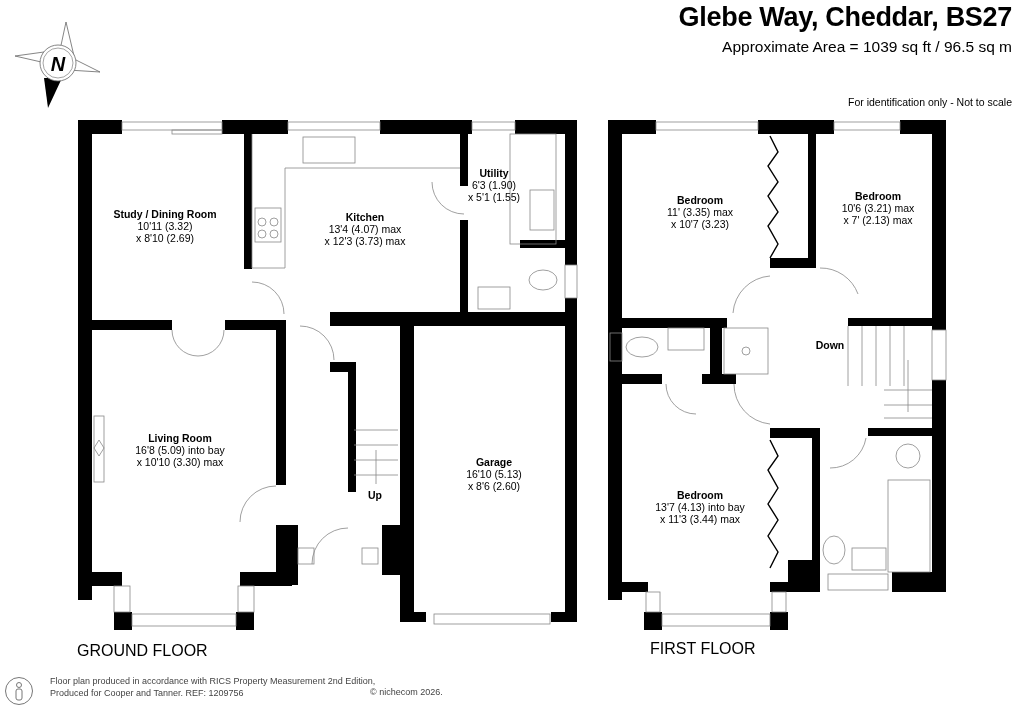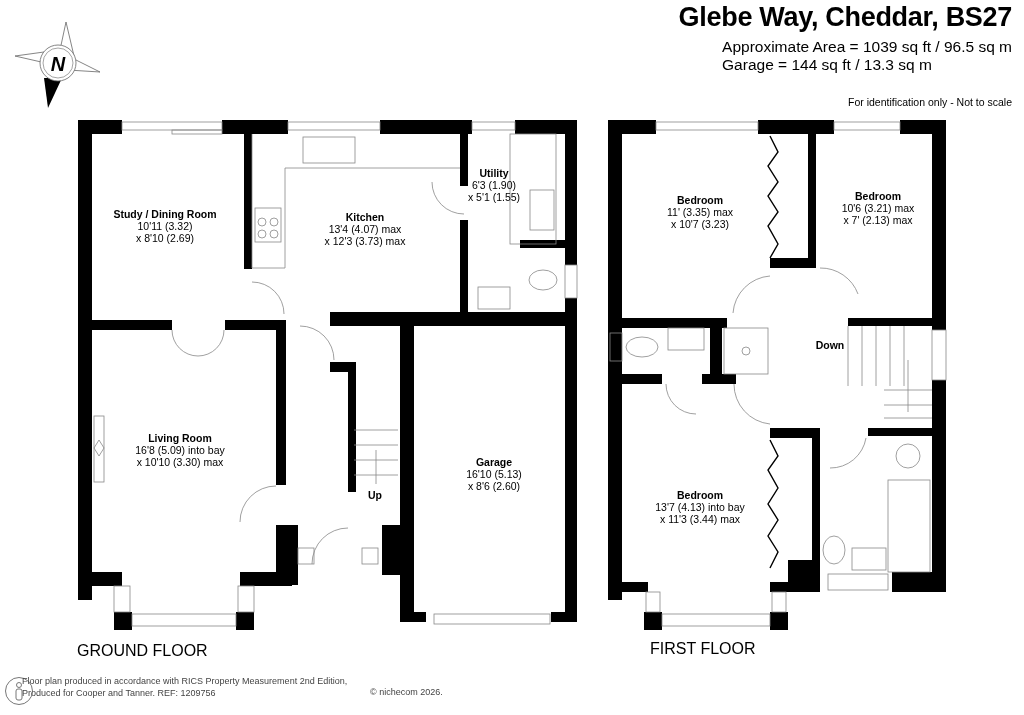--- a/index.html
+++ b/index.html
@@ -1,34 +1,33 @@
 <!DOCTYPE html>
 <html><head>
 <meta charset="utf-8">
 <style>
   html,body{margin:0;padding:0;background:#fff;}
   body{width:1024px;height:715px;position:relative;overflow:hidden;font-family:"Liberation Sans",sans-serif;color:#000;}
   .title{position:absolute;right:12px;top:2px;font-size:27px;font-weight:bold;letter-spacing:-0.3px;}
-  .areas{position:absolute;right:12px;top:38px;text-align:left;font-size:15.5px;line-height:18px;}
+  .areas{position:absolute;right:12px;top:38px;text-align:center;font-size:15.5px;line-height:18px;}
   .note{position:absolute;right:12px;top:96px;font-size:10.5px;padding-left:31px;}
   svg.plan{position:absolute;left:0;top:0;}
   .rlabel{font-family:"Liberation Sans",sans-serif;font-size:10.5px;text-anchor:middle;}
   .rname{font-weight:bold;}
   .floorlabel{position:absolute;font-size:16px;font-weight:normal;}
-  .footer{position:absolute;left:22px;top:676px;font-size:9px;color:#444;line-height:11.5px;}
+  .footer{position:absolute;left:50px;top:676px;font-size:9px;color:#444;line-height:11.5px;}
   .copyright{position:absolute;left:370px;top:687px;font-size:9px;color:#444;text-align:right;}
   .person-icon{position:absolute;left:5px;top:677px;width:26px;height:26px;border:1px solid #777;border-radius:50%;}
 </style>
 </head>
 <body>
 
 <div class="title">Glebe Way, Cheddar, BS27</div>
 <div class="areas">
   <div>Approximate Area = 1039 sq ft / 96.5 sq m</div>
-  <div>Garage = 144 sq ft / 13.3 sq m</div>
 </div>
 <div class="note">For identification only - Not to scale</div>
 
 <svg class="plan" width="1024" height="715" viewBox="0 0 1024 715">
 
   <g>
     <polygon points="66,22 60,50 74,56" fill="none" stroke="#666" stroke-width="0.8"></polygon>
     <polygon points="15,56 44,52 50,64" fill="none" stroke="#666" stroke-width="0.8"></polygon>
     <polygon points="100,72 72,58 68,70" fill="none" stroke="#666" stroke-width="0.8"></polygon>
     <polygon points="44,78 62,78 48,108" fill="#000"></polygon>

